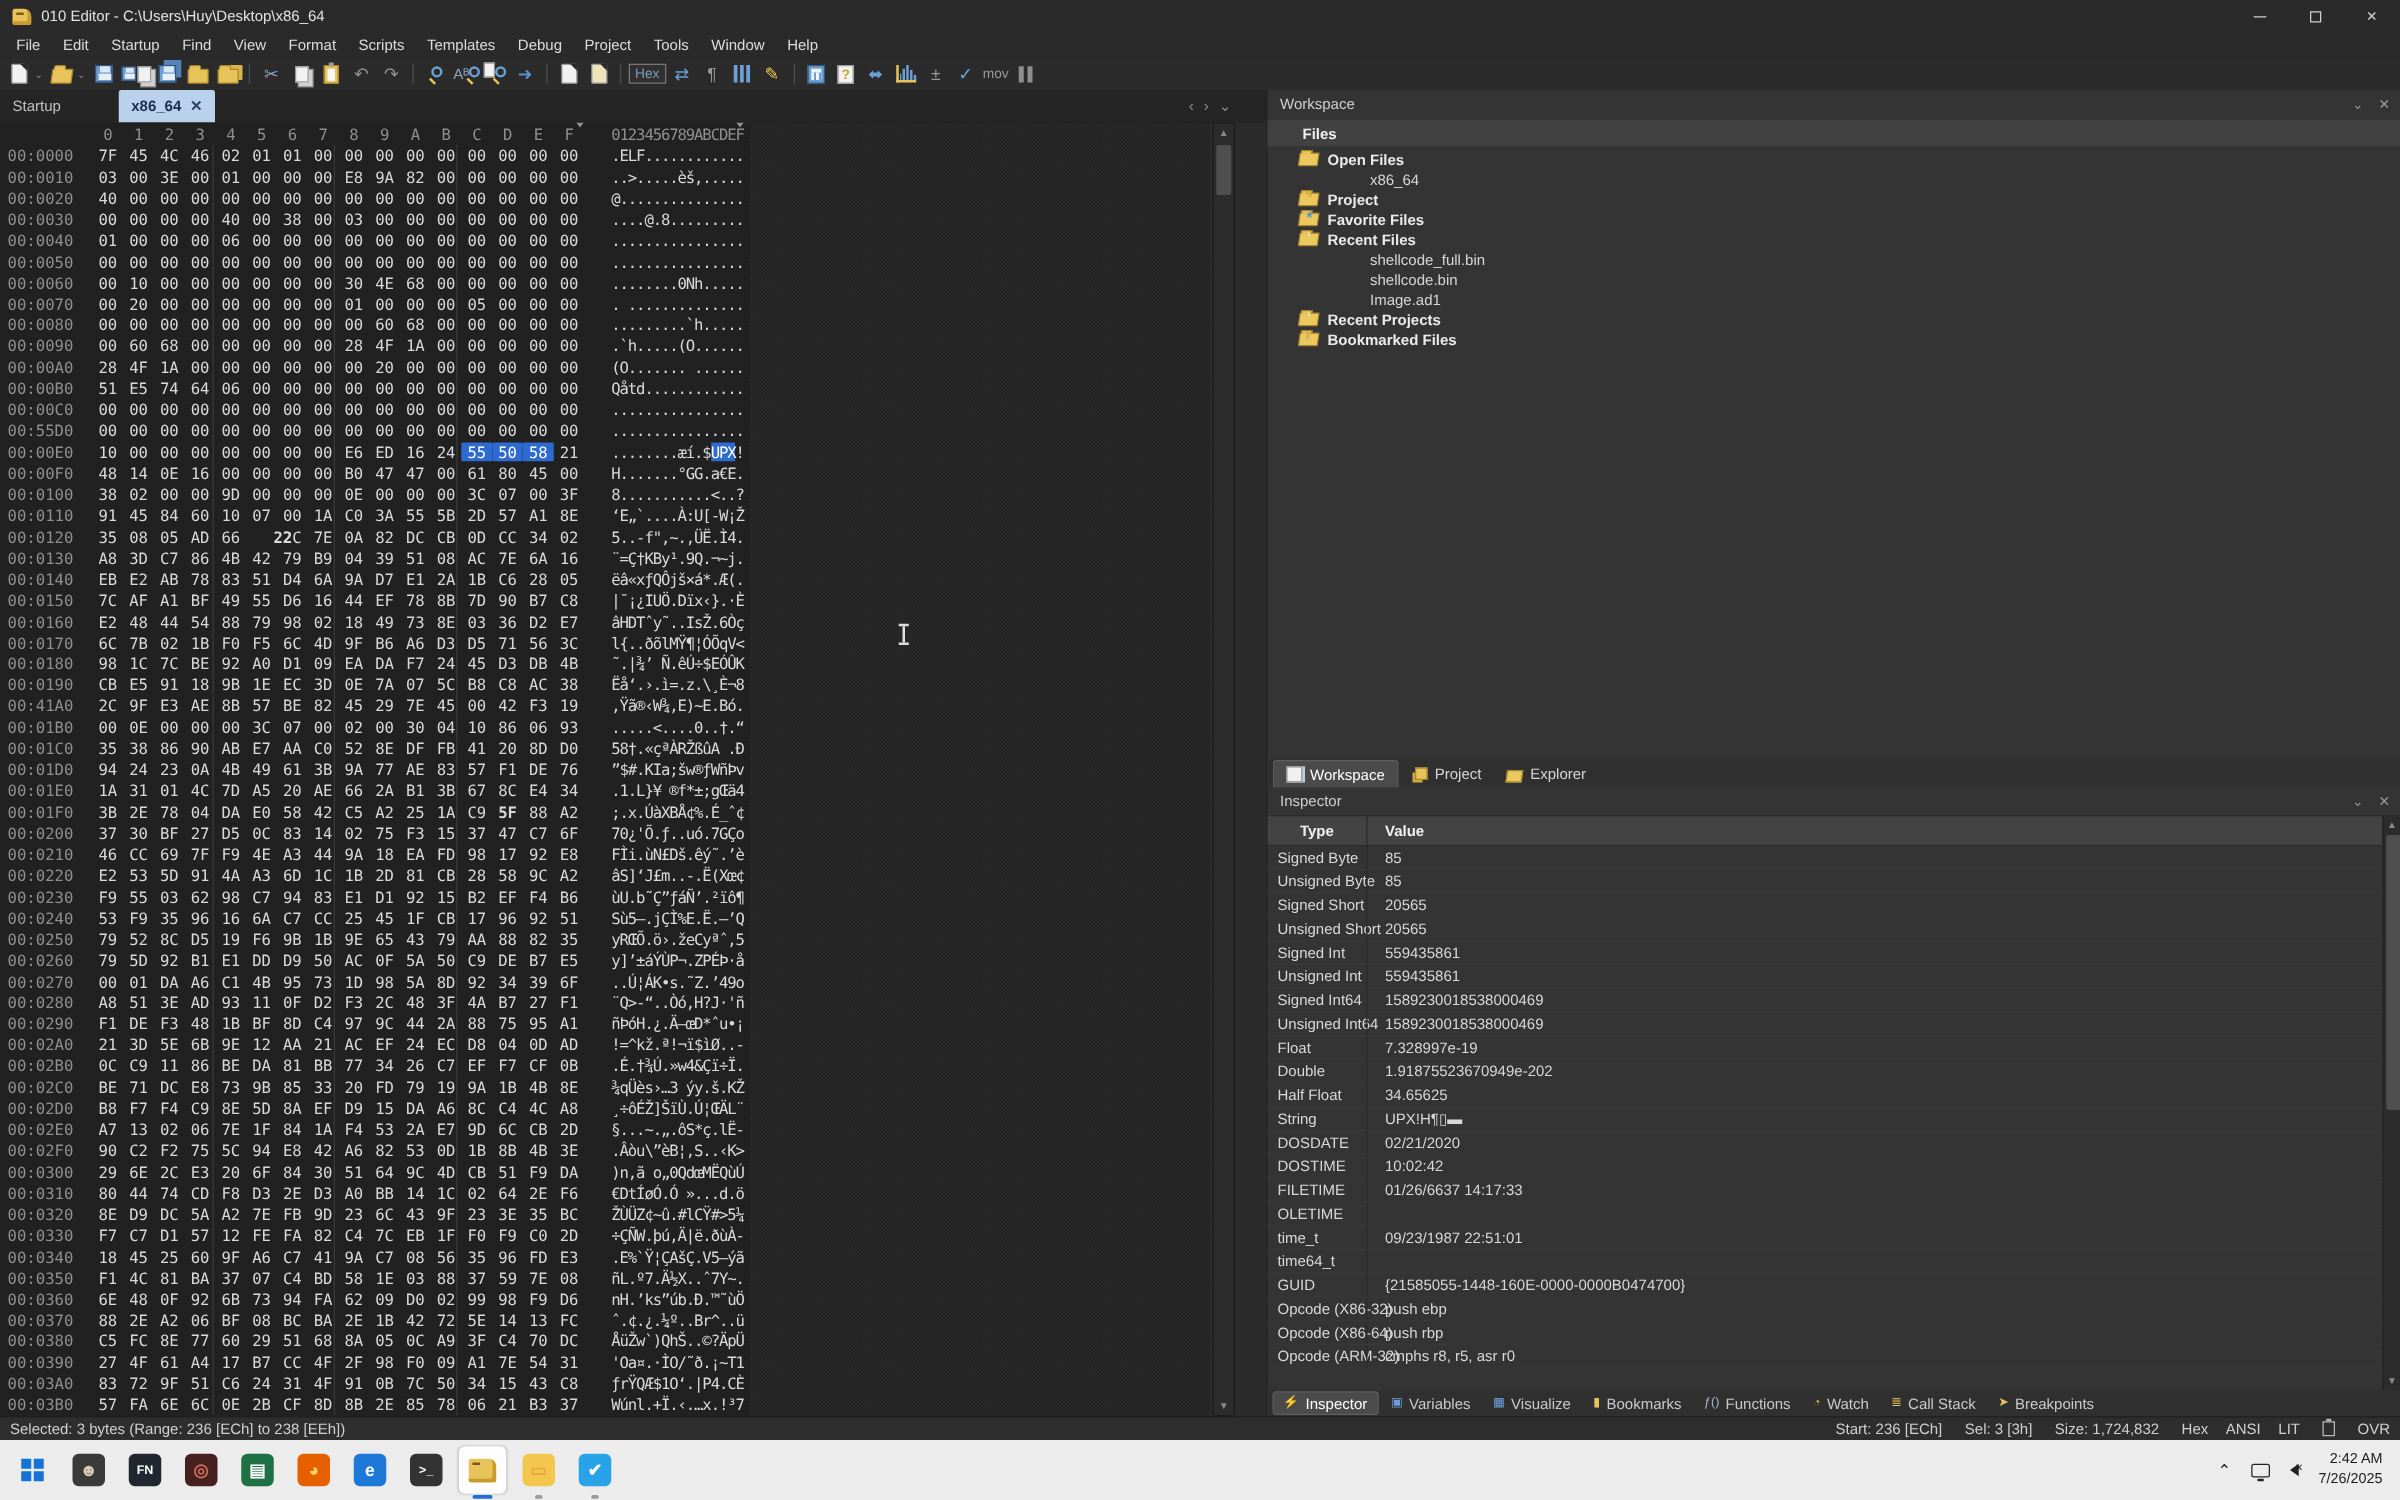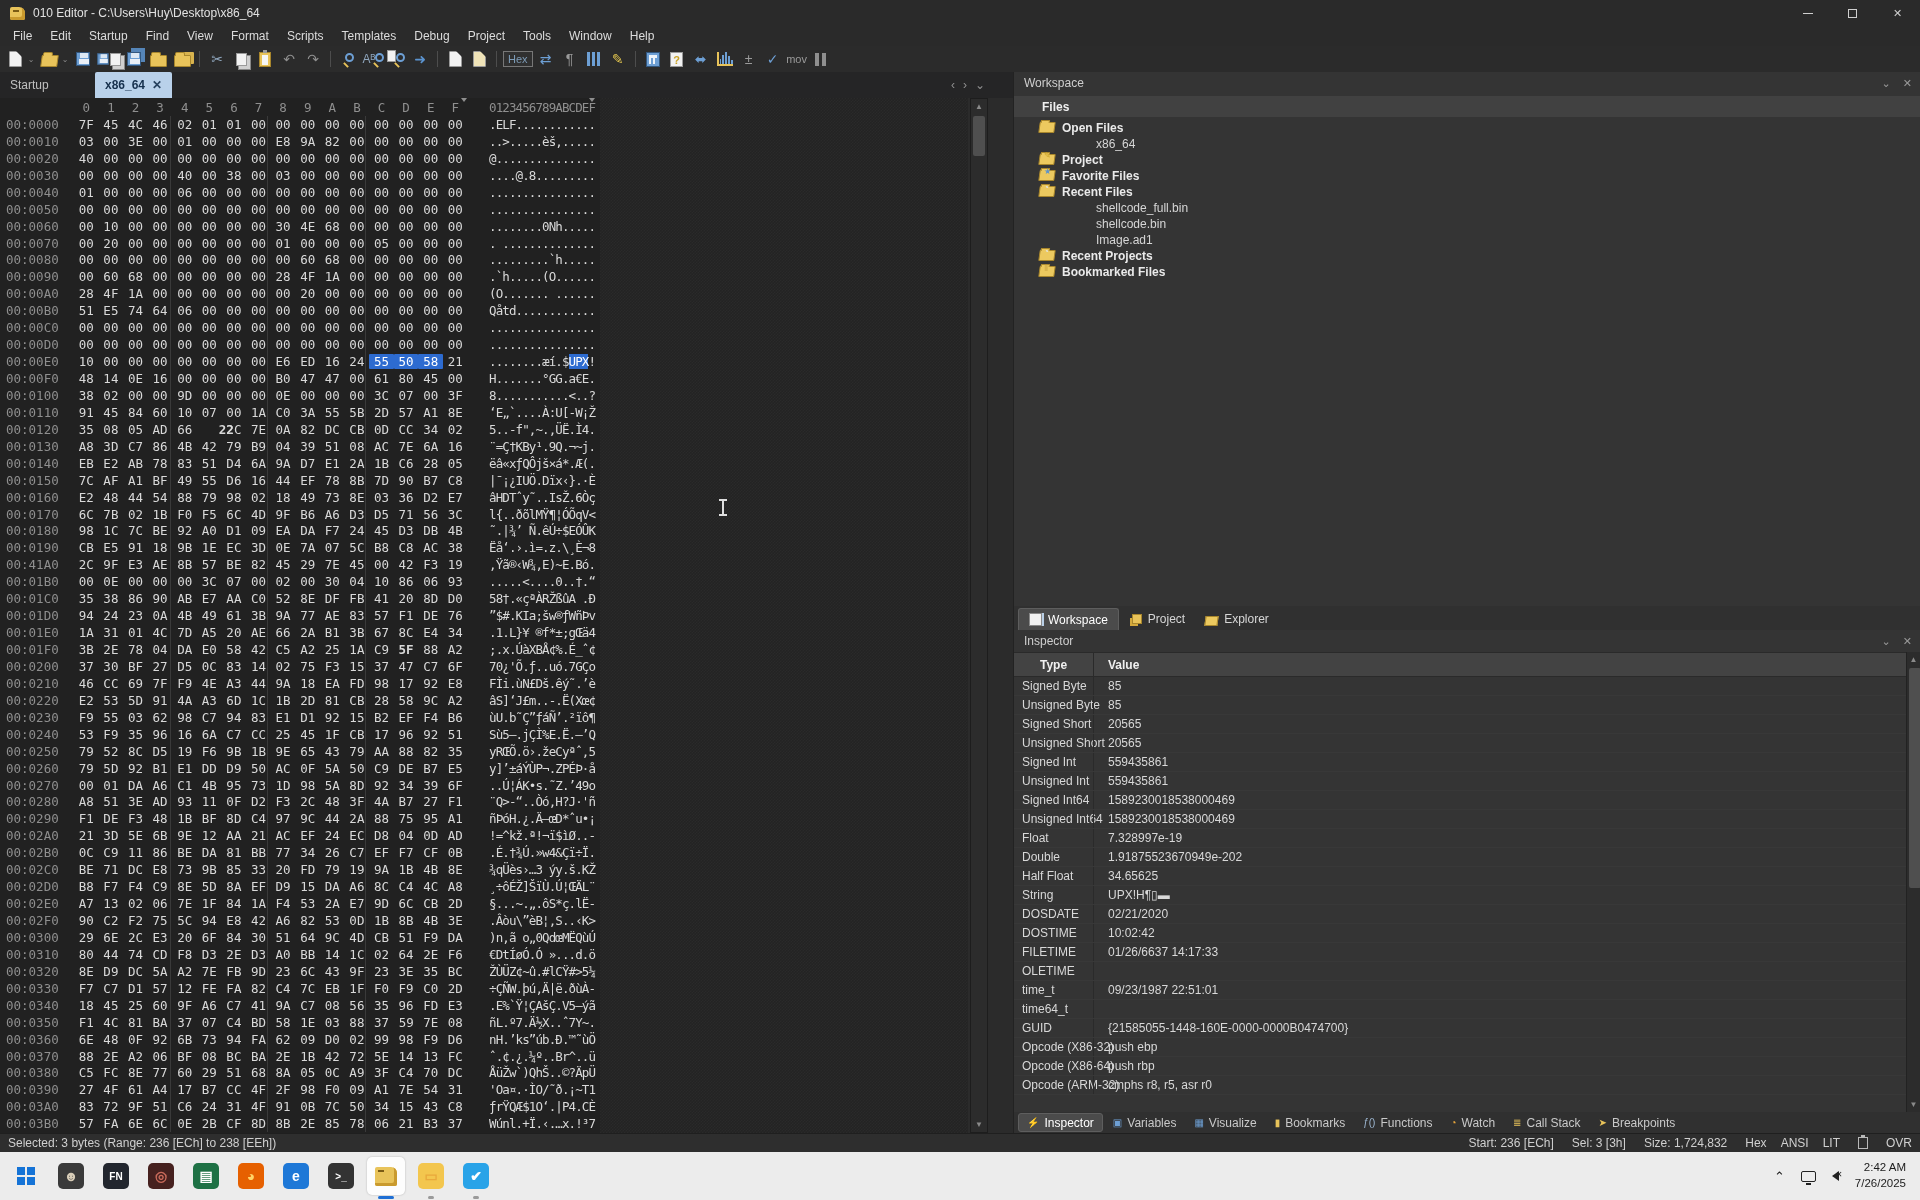--- a/index.html
+++ b/index.html
@@ -646,21 +646,21 @@
               <span class="bcell" style="left: 295.4px;">00</span>
               <span class="bcell" style="left: 320px;">00</span>
               <span class="bcell" style="left: 344.6px;">00</span>
               <span class="bcell" style="left: 369.2px;">00</span>
               <span class="bcell" style="left: 393.8px;">00</span>
               <span class="bcell" style="left: 418.4px;">00</span>
               <span class="bcell" style="left: 443px;">00</span>
               <span class="asc">................</span>
             </div>
             <div class="hexrow">
-              <span class="addr">00:00D0</span>
+              <span class="addr">00:55D0</span>
               <span class="gline" style="left: 170px;"></span>
               <span class="gline" style="left: 267.4px;"></span>
               <span class="gline" style="left: 364.8px;"></span>
               <span class="bcell" style="left: 74px;">00</span>
               <span class="bcell" style="left: 98.6px;">00</span>
               <span class="bcell" style="left: 123.2px;">00</span>
               <span class="bcell" style="left: 147.8px;">00</span>
               <span class="bcell" style="left: 172.4px;">00</span>
               <span class="bcell" style="left: 197px;">00</span>
               <span class="bcell" style="left: 221.6px;">00</span>

